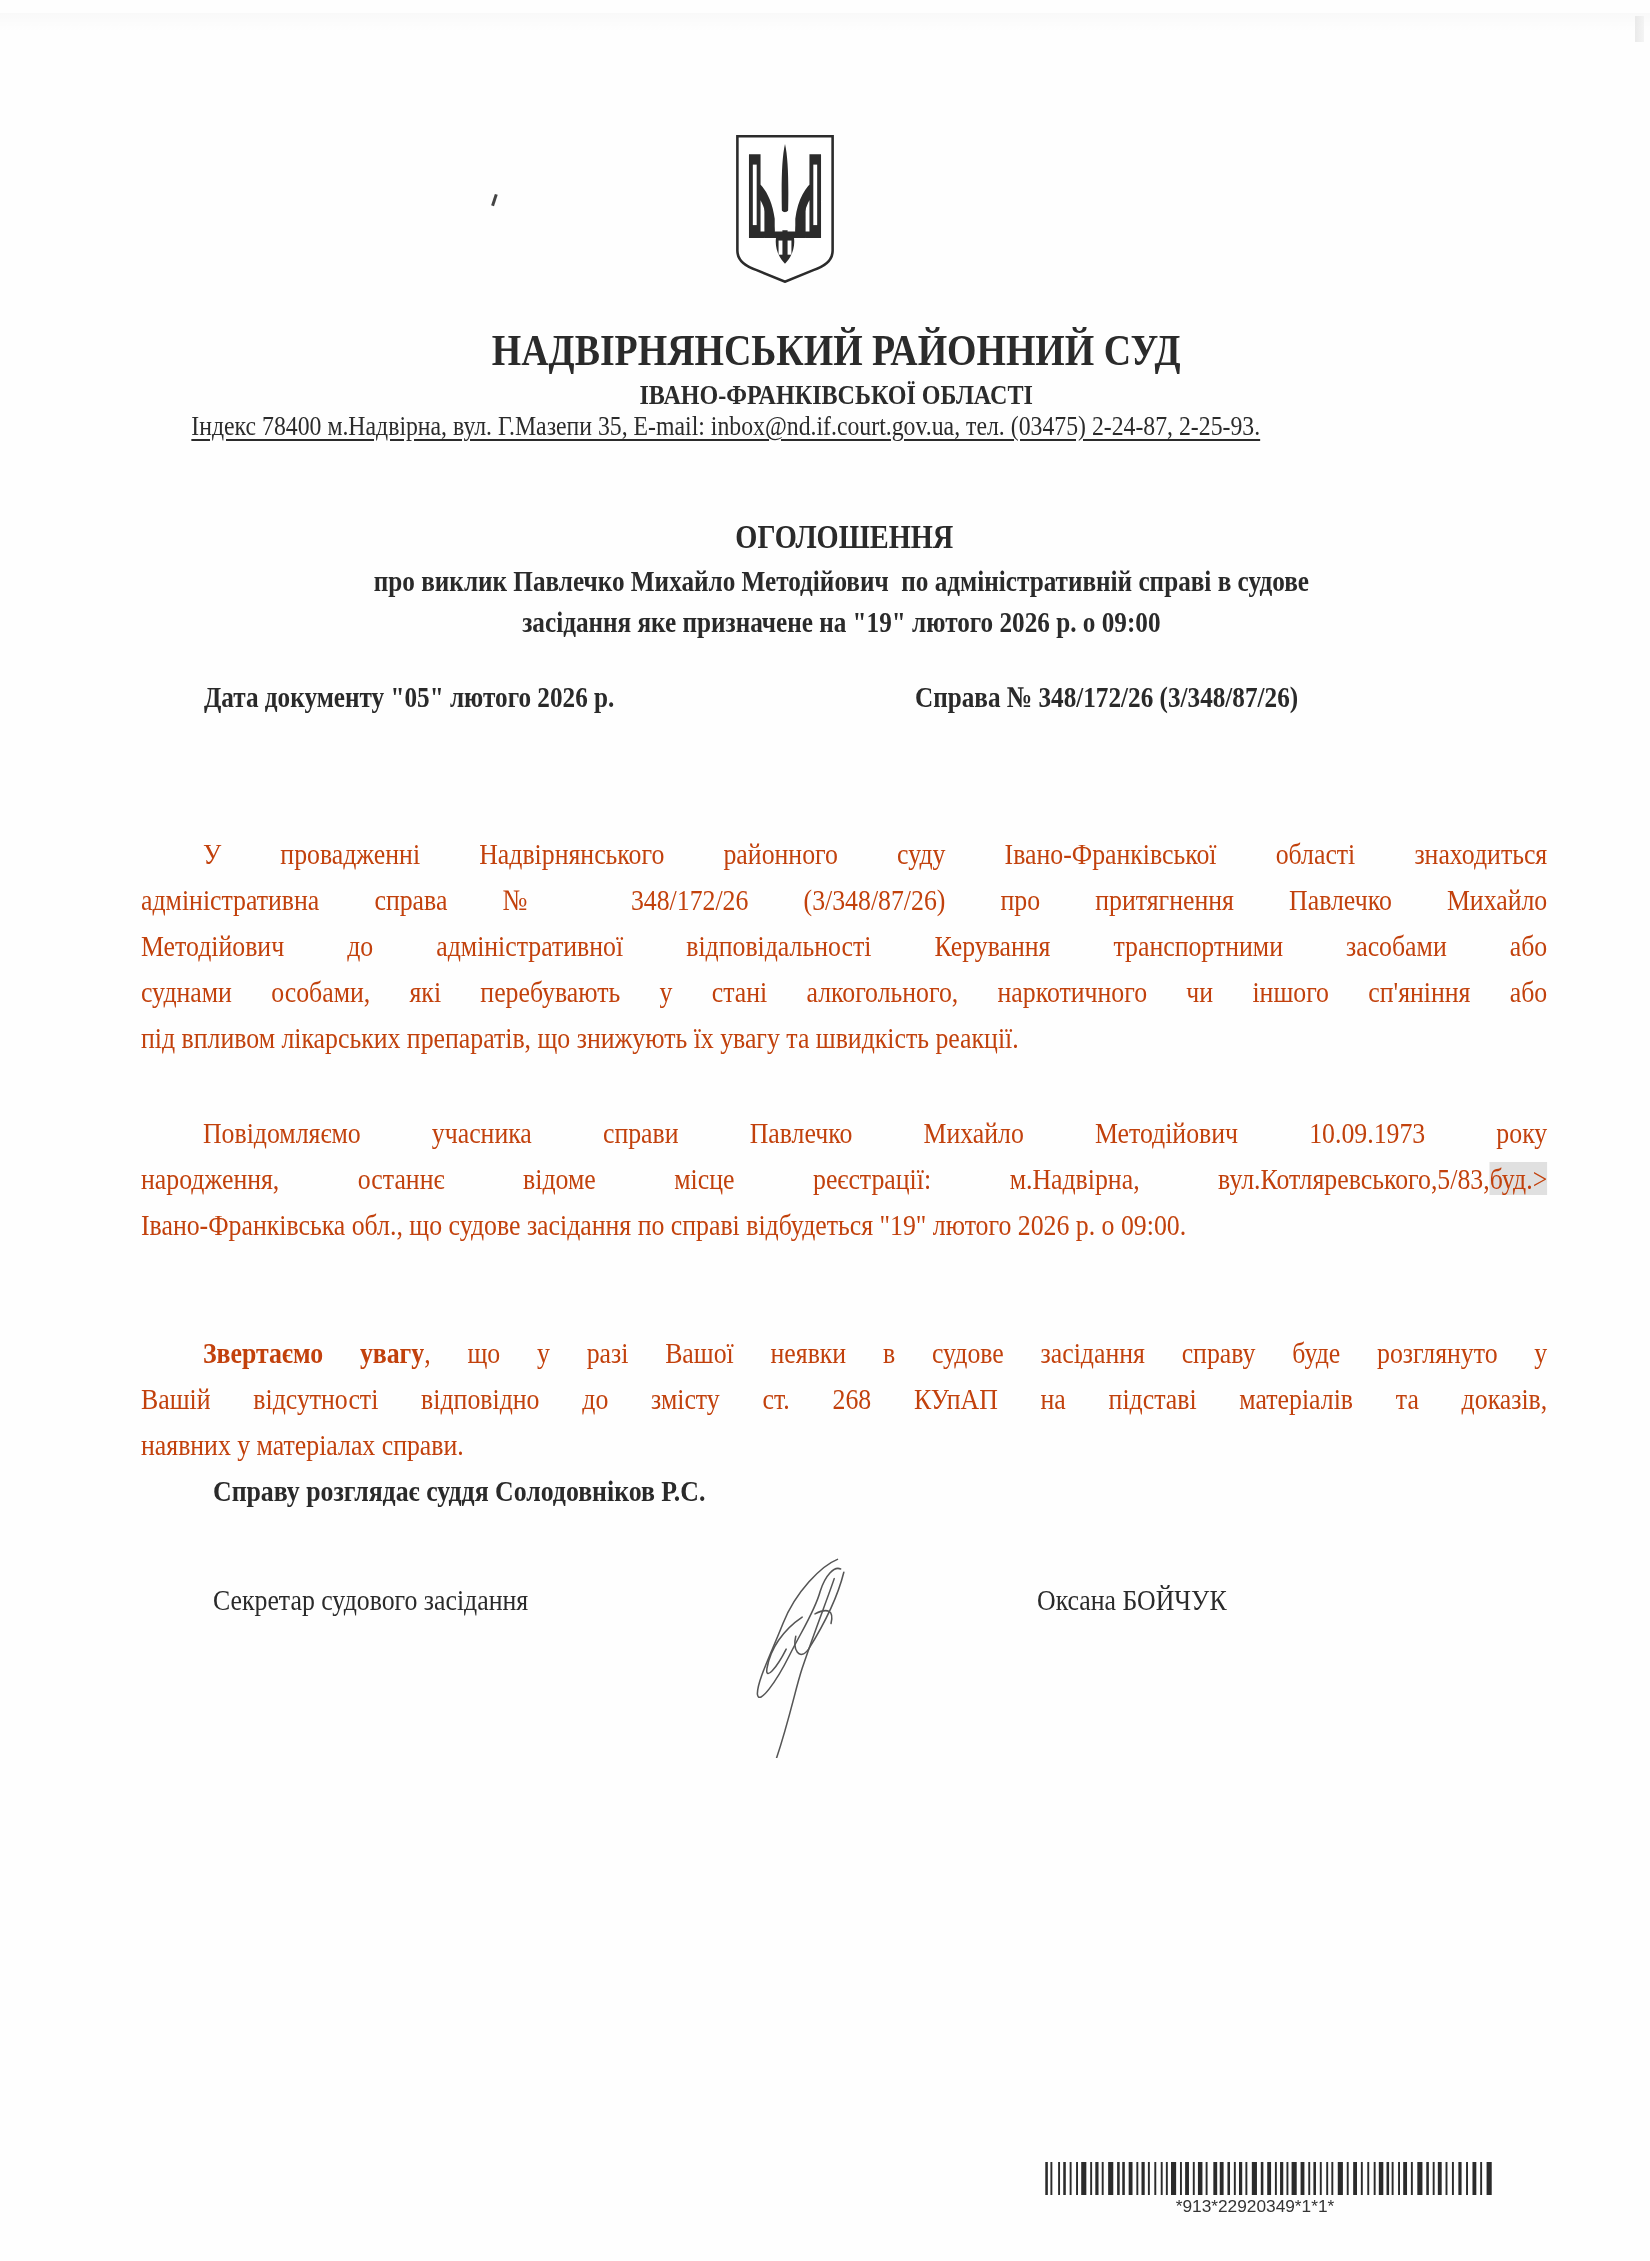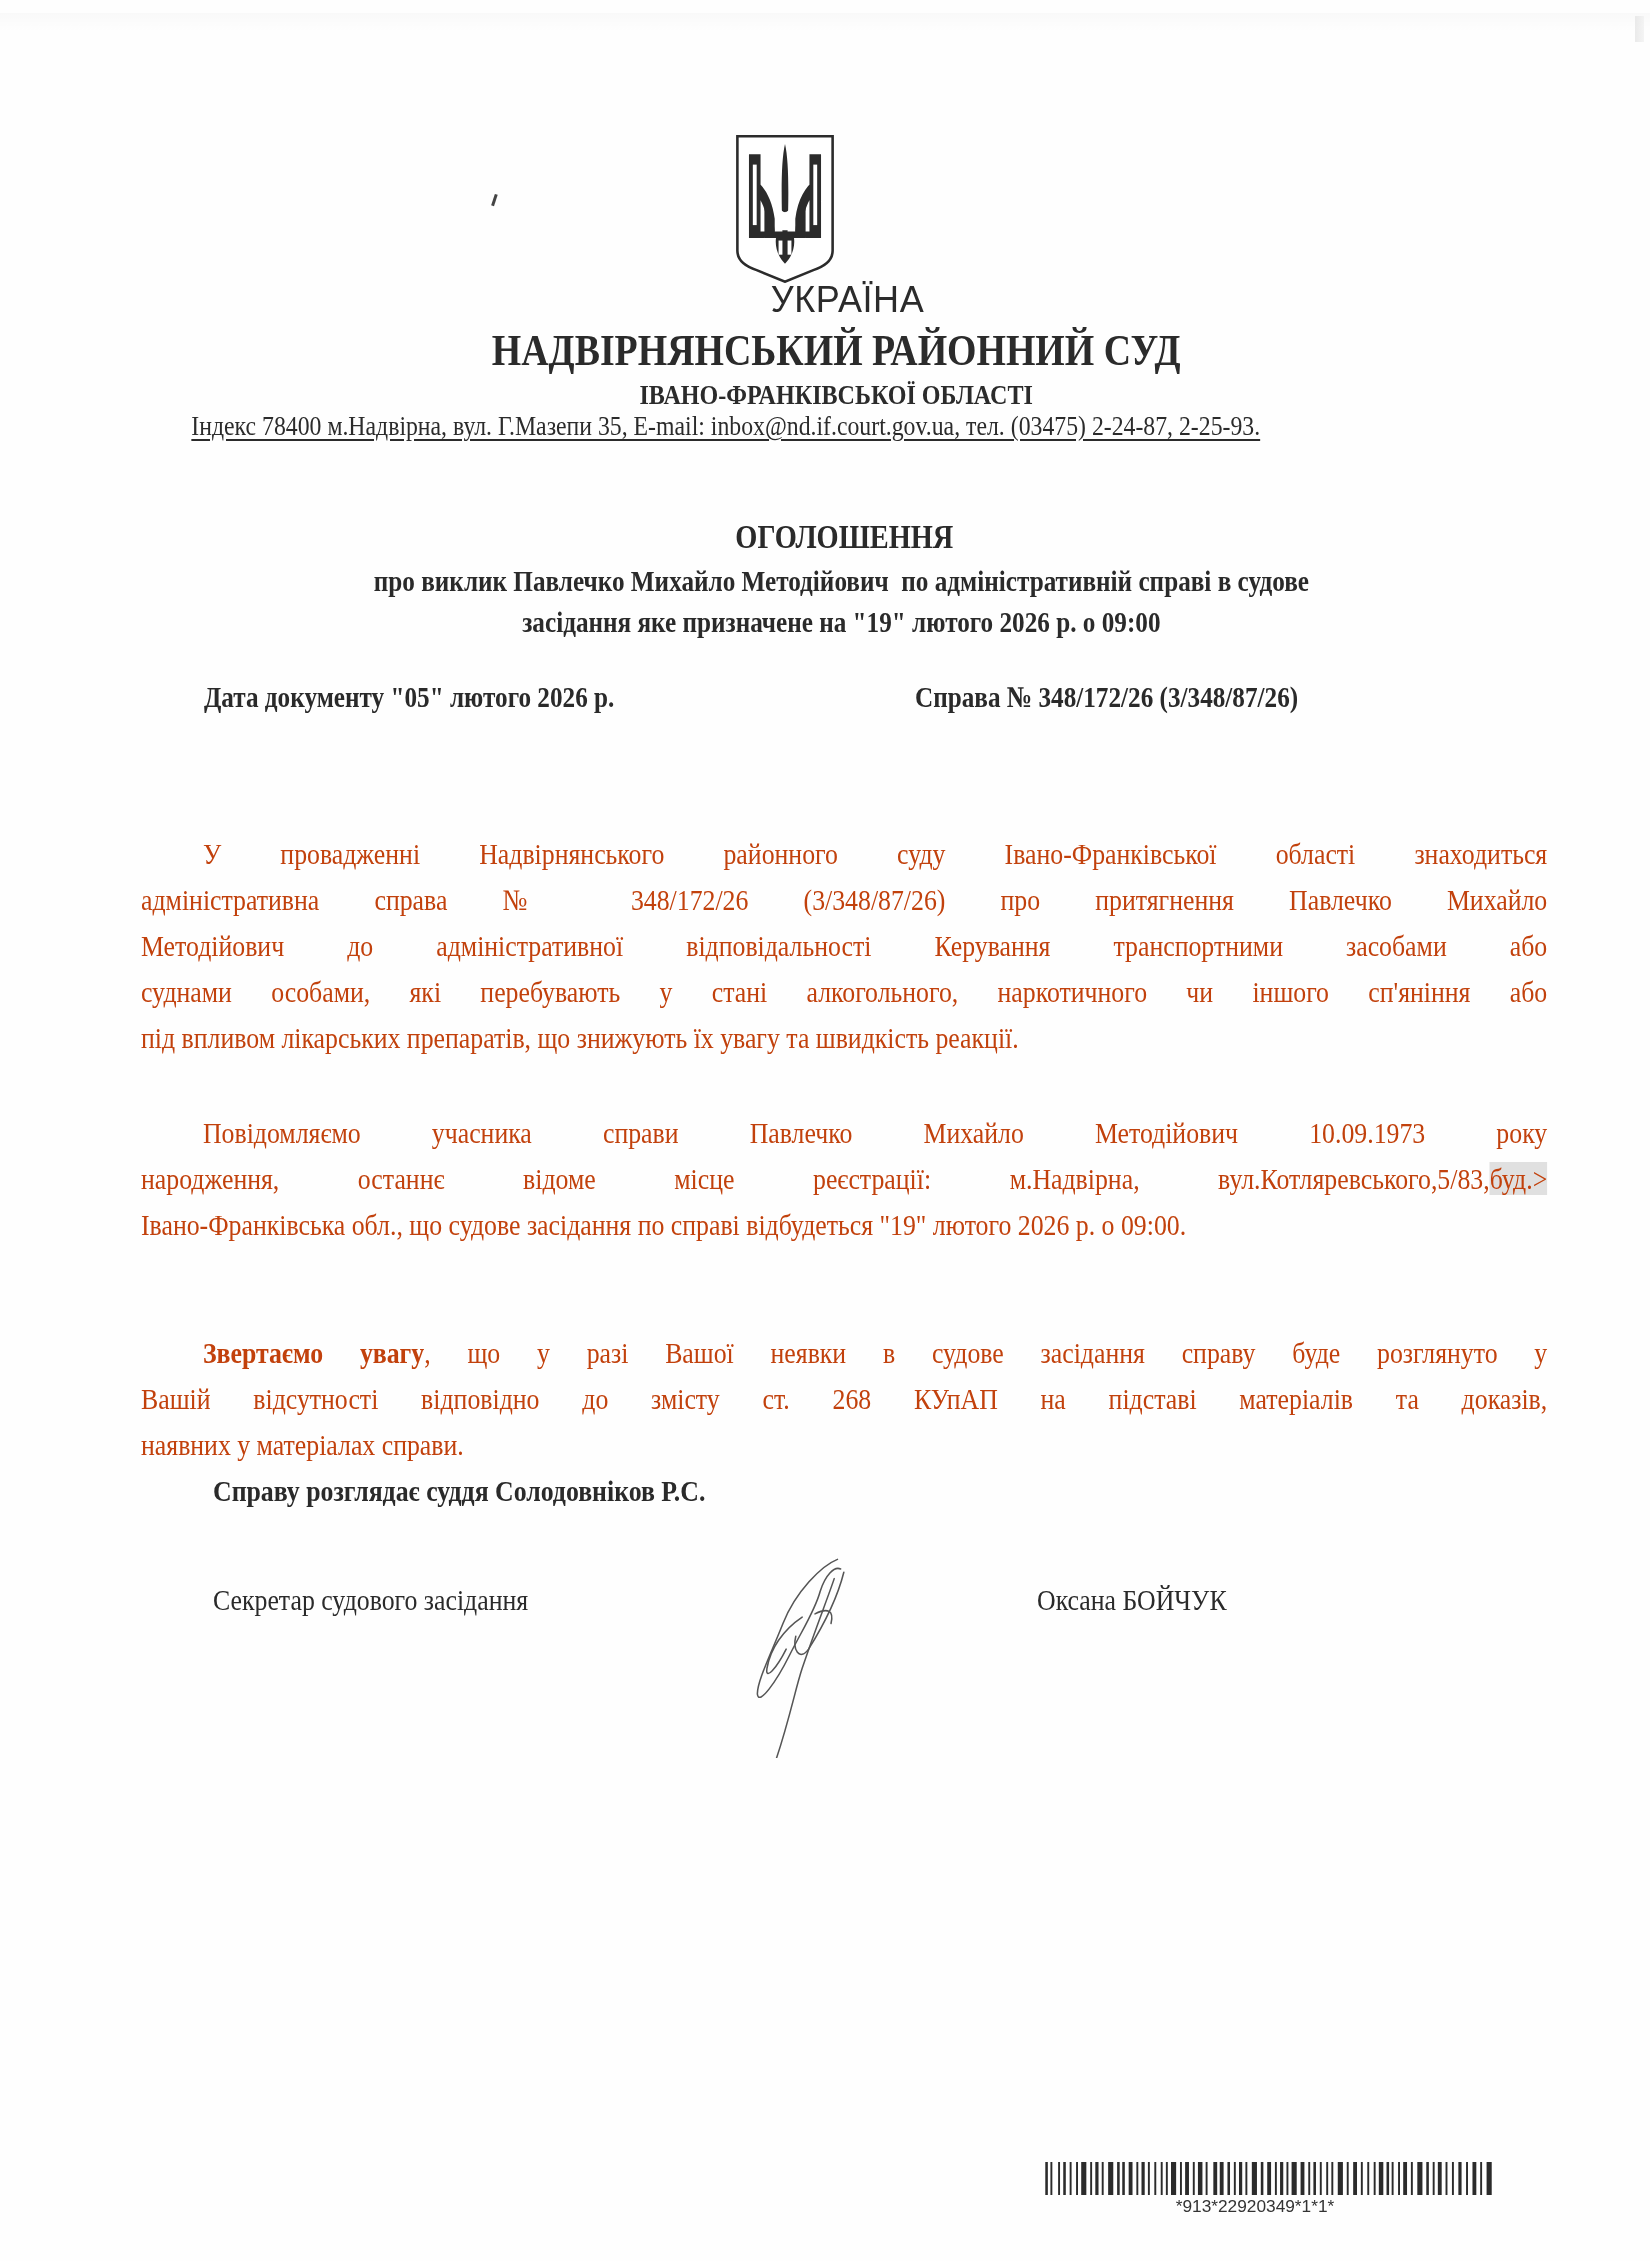--- a/index.html
+++ b/index.html
@@ -244,21 +244,20 @@
     <path d="M76 14 C70 40 70 90 72 150 L60 150 C58 130 54 115 44 108 L44 160 L62 160 C60 175 66 190 76 200 C86 190 92 175 90 160 L108 160 L108 108 C98 115 94 130 92 150 L80 150 C82 90 82 40 76 14 Z" fill="#2b2b2b"></path>
     <path d="M20 30 L38 30 L38 150 L50 150 C48 120 40 100 30 90 L30 70 C44 80 56 100 60 130 L60 150 L44 160 L20 160 Z" fill="#2b2b2b"></path>
     <path d="M132 30 L114 30 L114 150 L102 150 C104 120 112 100 122 90 L122 70 C108 80 96 100 92 130 L92 150 L108 160 L132 160 Z" fill="#2b2b2b"></path>
     <path d="M26 46 L32 46 L32 140 L26 140 Z" fill="#fff"></path>
     <path d="M120 46 L126 46 L126 140 L120 140 Z" fill="#fff"></path>
     <path d="M66 112 C70 118 74 120 76 120 C78 120 82 118 86 112 L86 148 L66 148 Z" fill="#fff"></path>
     <rect x="66" y="164" width="6" height="22" fill="#fff"></rect>
     <rect x="80" y="164" width="6" height="22" fill="#fff"></rect>
   </svg>
 
-  <div class="country">УКРАЇНА</div>
   <div class="court-name">НАДВІРНЯНСЬКИЙ РАЙОННИЙ СУД</div>
   <div class="region">ІВАНО-ФРАНКІВСЬКОЇ ОБЛАСТІ</div>
   <div class="contacts">Індекс 78400 м.Надвірна, вул. Г.Мазепи 35, E-mail: inbox@nd.if.court.gov.ua, тел. (03475) 2-24-87, 2-25-93.</div>
 
   <div class="title">ОГОЛОШЕННЯ</div>
   <div class="subtitle l1">про виклик Павлечко Михайло Методійович  по адміністративній справі в судове</div>
   <div class="subtitle l2">засідання яке призначене на "19" лютого 2026 р. о 09:00</div>
 
   <div class="meta-row">
     <div class="meta date">Дата документу "05" лютого 2026 р.</div>

